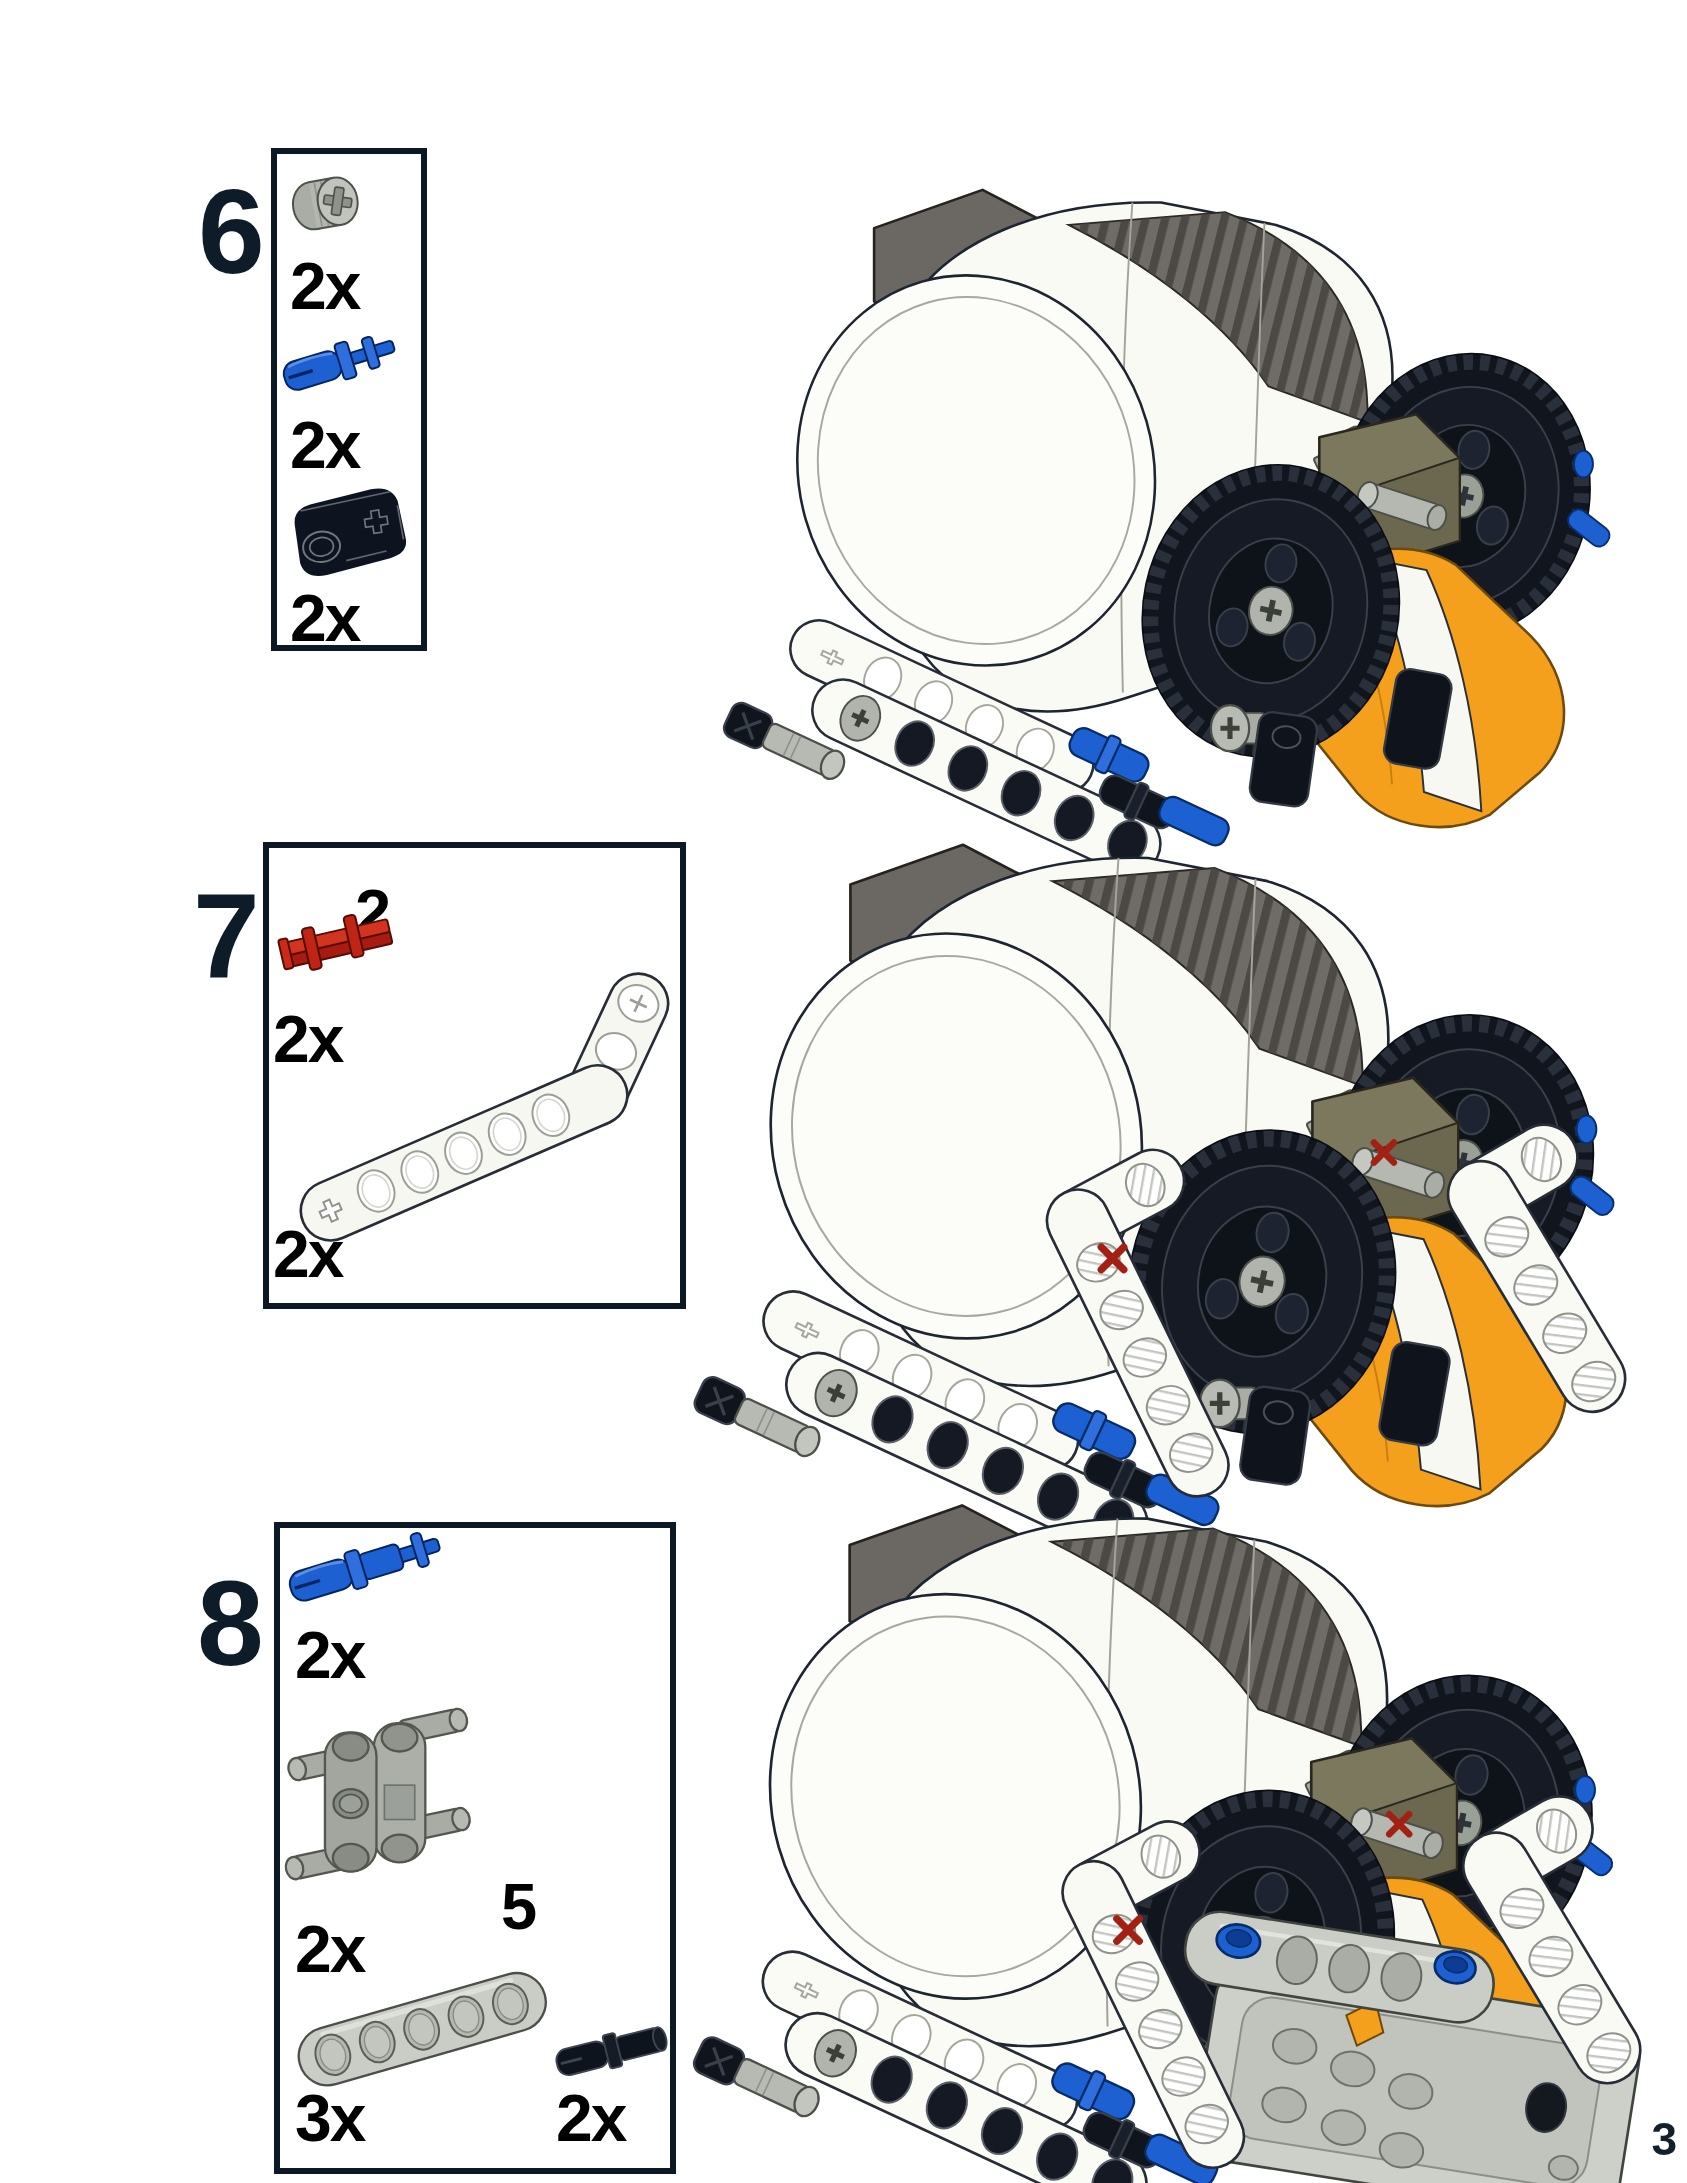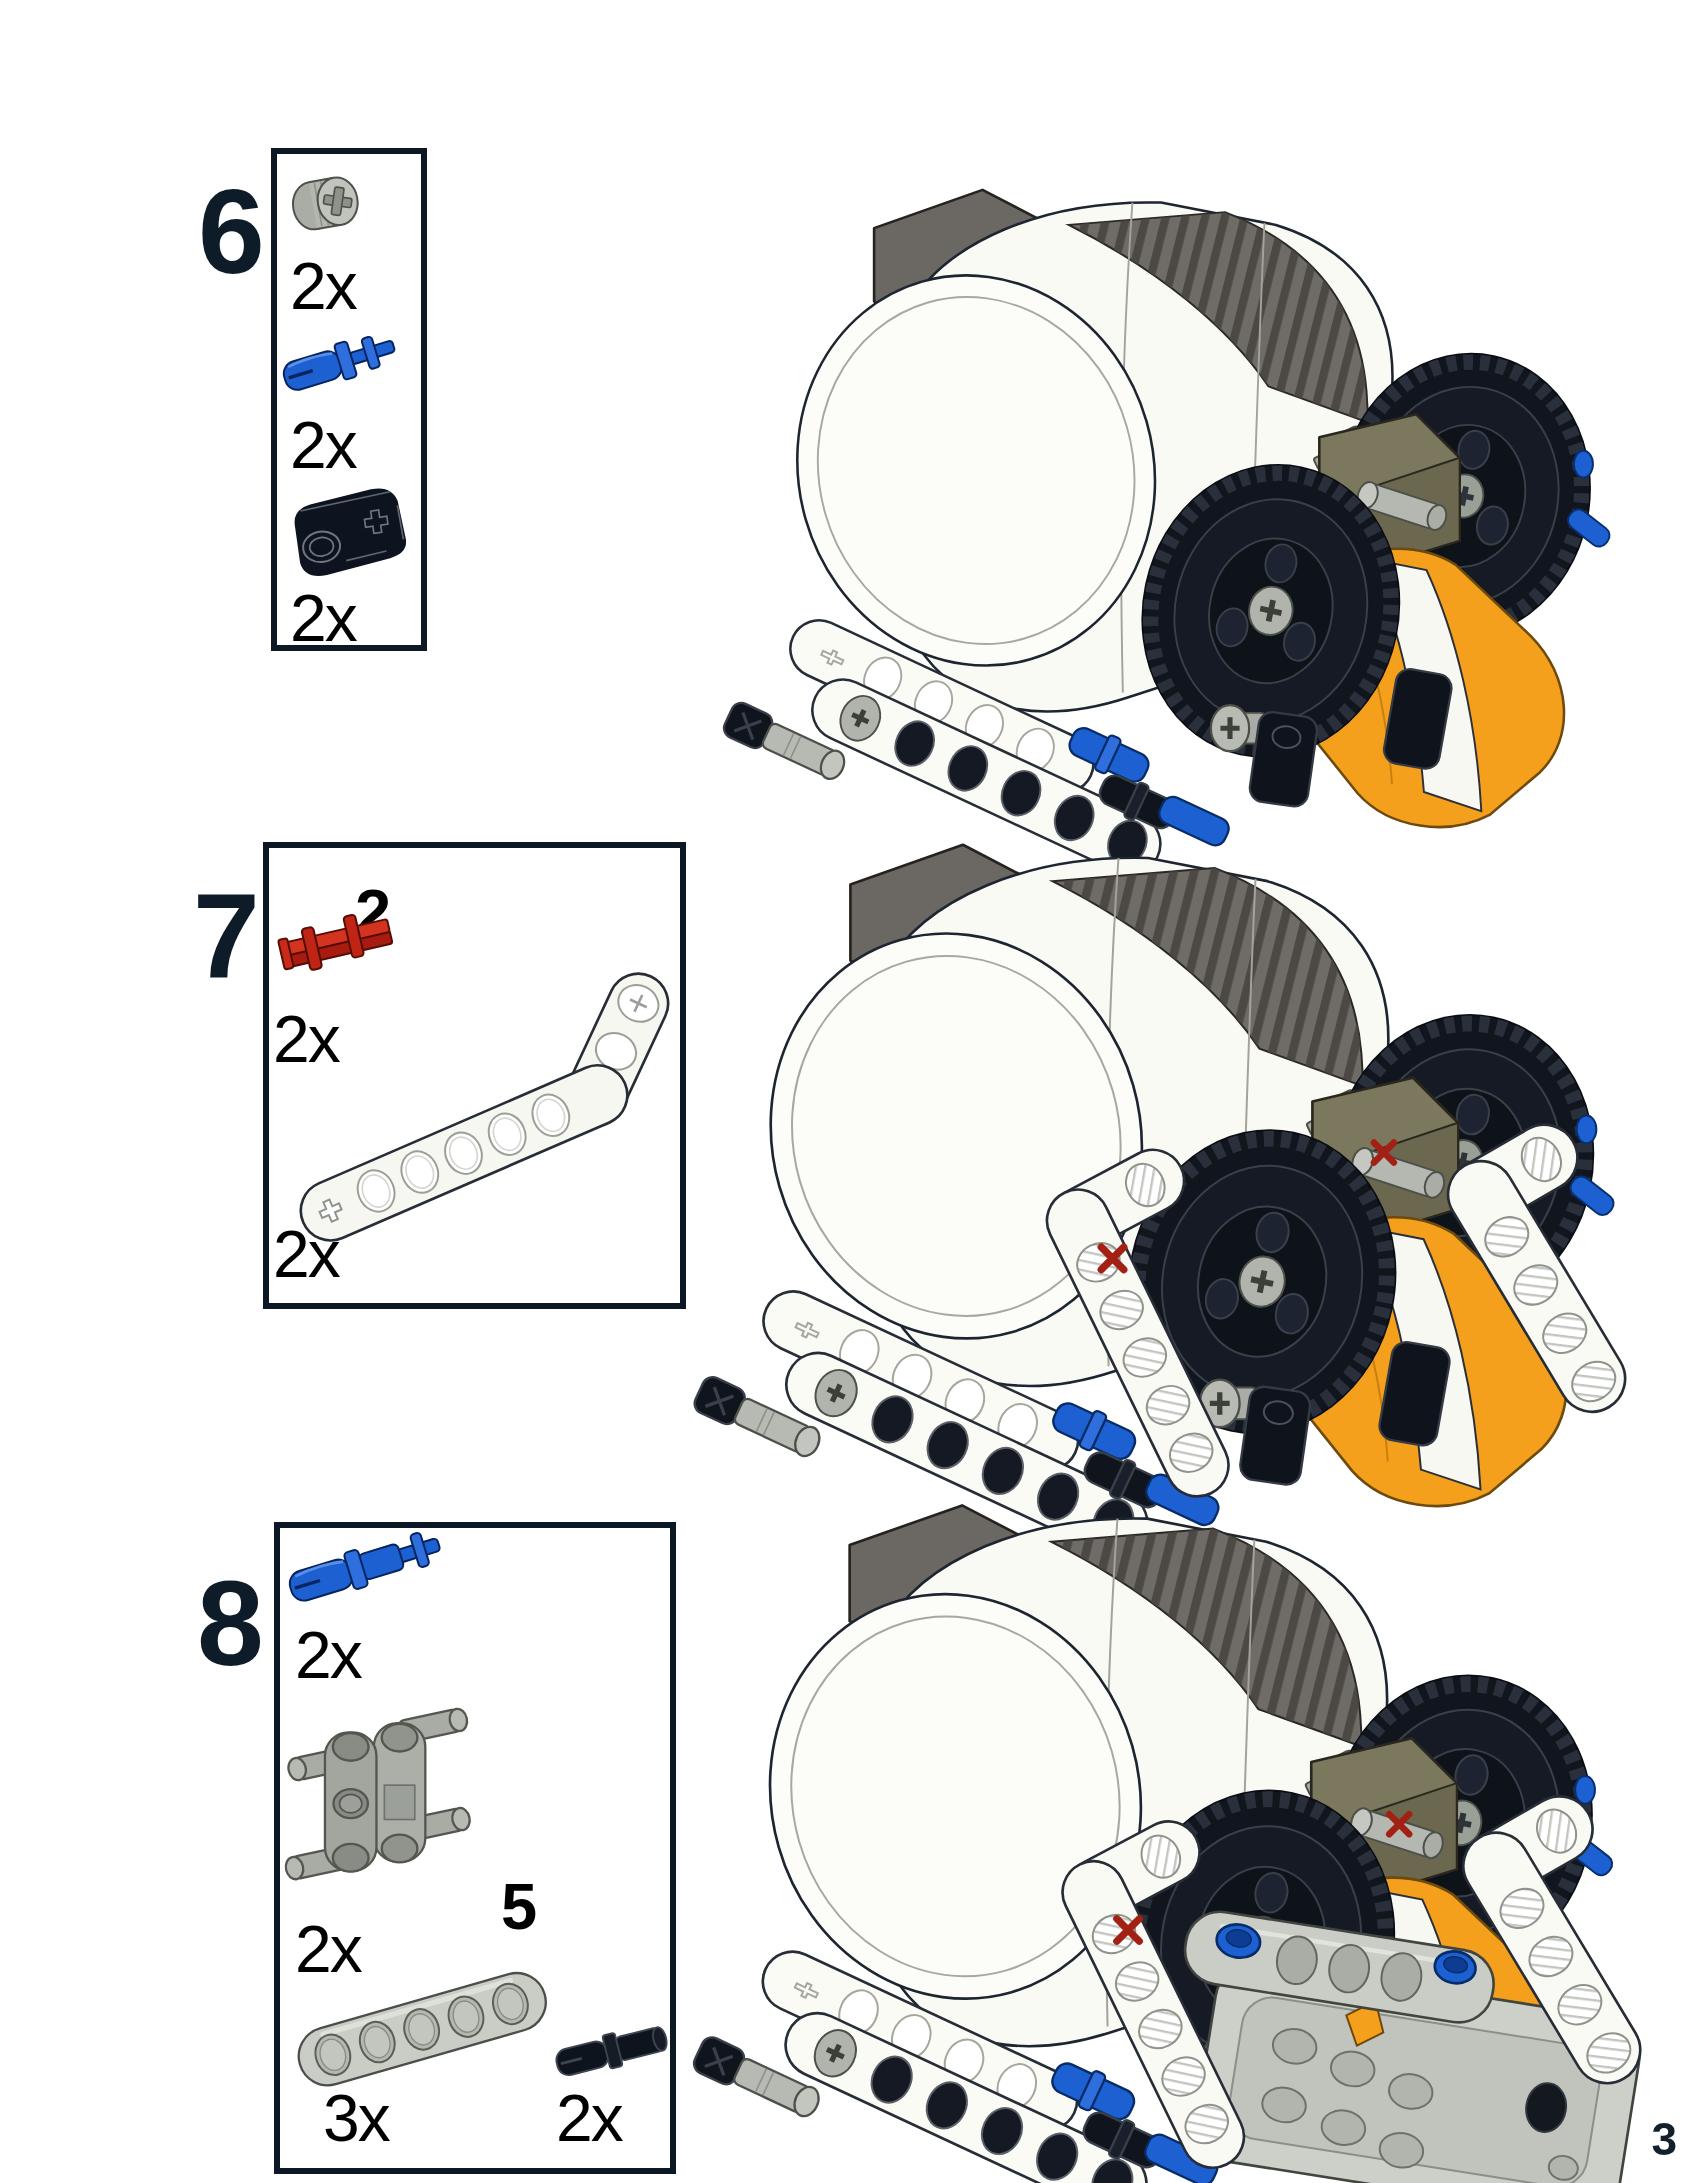--- a/index.html
+++ b/index.html
@@ -1,20 +1,20 @@
 <!DOCTYPE html>
 <html style="font-size:10.6px"><head>
 <meta charset="utf-8">
 <style>
   html,body{margin:0;padding:0;background:#ffffff;}
   .page{position:relative;width:1687px;height:2183px;background:#ffffff;
         font-family:"Liberation Sans",sans-serif;overflow:hidden;}
   .step-num{position:absolute;font-weight:bold;font-size:120px;line-height:1;
             color:#0e1c29;letter-spacing:-3.3px;}
-  .count{position:absolute;font-weight:normal;font-size:66px;line-height:1;
+  .count{position:absolute;font-weight:bold;font-size:66px;line-height:1;
          color:#000000;letter-spacing:-2px;}
   .size-label{position:absolute;font-weight:bold;font-size:65px;line-height:1;color:#000000;}
   .parts-box{position:absolute;border:6px solid #0c1824;background:#ffffff;box-sizing:border-box;}
   .render{position:absolute;}
   .page-num{position:absolute;font-weight:bold;font-size:46px;line-height:1;color:#13202b;}
   .part-img{position:absolute;}
   svg{display:block;overflow:visible;}
 </style>
 </head>
 <body>
@@ -323,21 +323,21 @@
       <ellipse cx="192" cy="44" rx="26" ry="31" fill="#b4b8b0" stroke="#5a5e56" stroke-width="3"></ellipse>
       <ellipse cx="262" cy="44" rx="26" ry="31" fill="#b4b8b0" stroke="#5a5e56" stroke-width="3"></ellipse>
       <ellipse cx="332" cy="44" rx="26" ry="31" fill="#b4b8b0" stroke="#5a5e56" stroke-width="3"></ellipse>
       <ellipse cx="52" cy="44" rx="19" ry="24" fill="#c2c6be" stroke="#878b83" stroke-width="2"></ellipse>
       <ellipse cx="122" cy="44" rx="19" ry="24" fill="#c2c6be" stroke="#878b83" stroke-width="2"></ellipse>
       <ellipse cx="192" cy="44" rx="19" ry="24" fill="#c2c6be" stroke="#878b83" stroke-width="2"></ellipse>
       <ellipse cx="262" cy="44" rx="19" ry="24" fill="#c2c6be" stroke="#878b83" stroke-width="2"></ellipse>
       <ellipse cx="332" cy="44" rx="19" ry="24" fill="#c2c6be" stroke="#878b83" stroke-width="2"></ellipse>
     </g>
   </svg>
-  <div class="count" style="left:295px;top:2085px;margin-left:28px;">3x</div>
+  <div class="count" style="left:295px;top:2085px;">3x</div>
 
   <svg class="part-img" style="left:550px;top:2019px;" width="122" height="76" viewBox="0 0 190 120">
     <g transform="translate(10,72) rotate(-14)" stroke="#3f454f" stroke-width="3">
       <rect x="99" y="-19" width="70" height="38" rx="8" fill="#0e141d"></rect>
       <ellipse cx="167" cy="0" rx="10" ry="19" fill="#161c26"></ellipse>
       <rect x="0" y="-21" width="82" height="42" rx="18" fill="#0e141d"></rect>
       <path d="M6,0 h34" stroke-width="4.5"></path>
       <rect x="80" y="-27" width="20" height="54" rx="5" fill="#161c26"></rect>
     </g>
   </svg>

